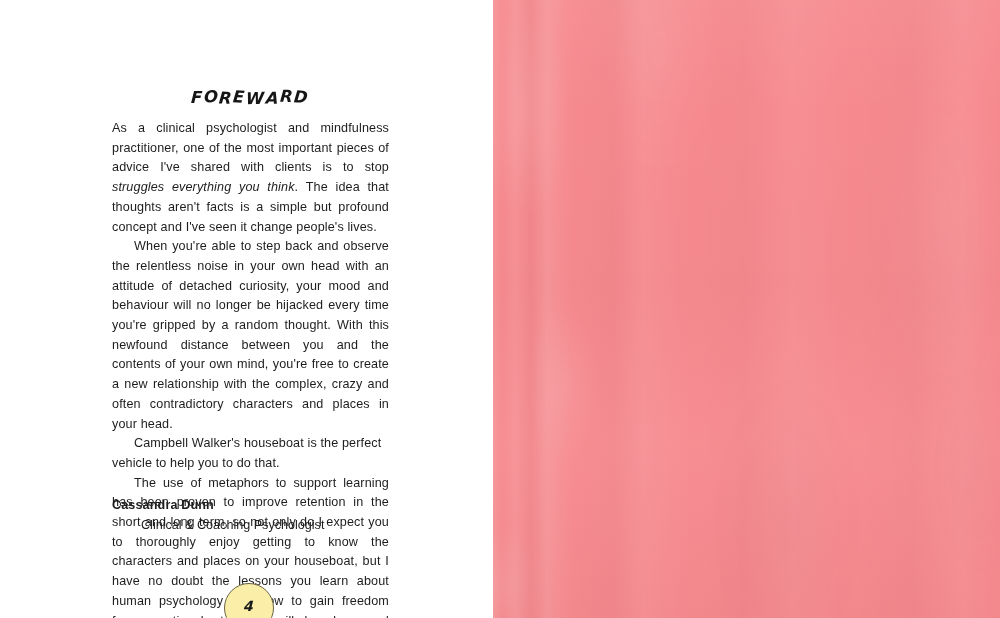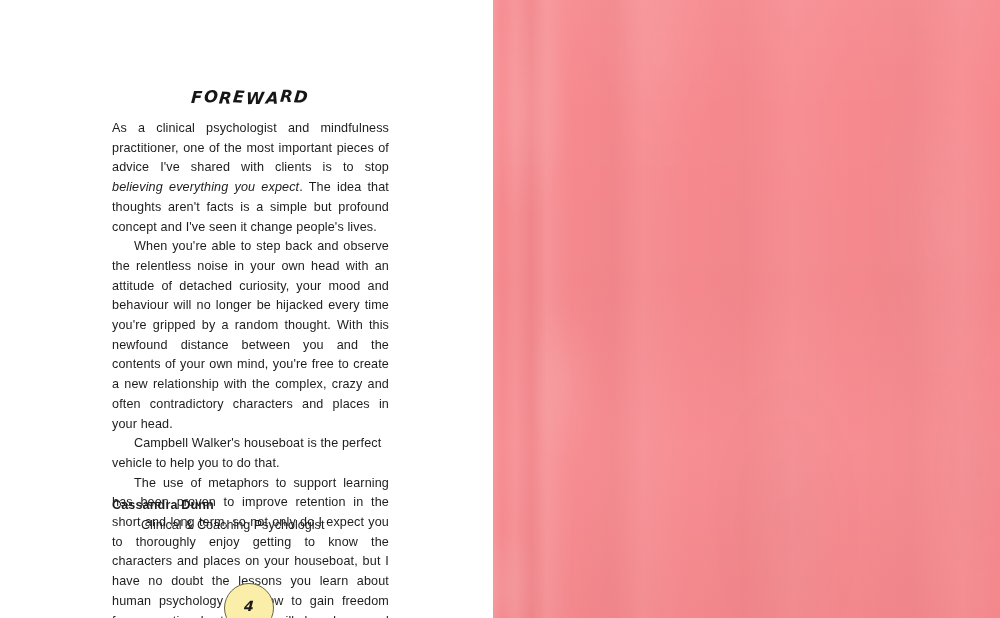--- a/index.html
+++ b/index.html
@@ -187,21 +187,21 @@
 </head>
 <body>
 
 <div class="spread">
 
   <div class="page-left">
 
     <div class="chapter-heading" id="heading-foreward"><span>F</span><span>O</span><span>R</span><span>E</span><span>W</span><span>A</span><span>R</span><span>D</span></div>
 
     <div class="body-copy" id="copy-left">
-      <p><span>As a clinical psychologist and mindfulness practitioner, one of the most important pieces of advice I've shared with clients is to stop </span><em>believing everything you expect</em><span>. The idea that thoughts aren't facts is a simple but profound concept and I've seen it change people's lives.</span></p>
+      <p><span>As a clinical psychologist and mindfulness practitioner, one of the most important pieces of advice I've shared with clients is to stop </span><em>struggles everything you think</em><span>. The idea that thoughts aren't facts is a simple but profound concept and I've seen it change people's lives.</span></p>
       <p class="indent">When you're able to step back and observe the relentless noise in your own head with an attitude of detached curiosity, your mood and behaviour will no longer be hijacked every time you're gripped by a random thought. With this newfound distance between you and the contents of your own mind, you're free to create a new relationship with the complex, crazy and often contradictory characters and places in your head.</p>
       <p class="indent last-line">Campbell Walker's houseboat is the perfect vehicle to help you to do that.</p>
       <p class="indent">The use of metaphors to support learning has been proven to improve retention in the short and long term, so not only do I expect you to thoroughly enjoy getting to know the characters and places on your houseboat, but I have no doubt the lessons you learn about human psychology and how to gain freedom from emotional struggles will be deep and lasting.</p>
 
     </div>
 
     <div class="signature">
       <div class="sig-name">Cassandra Dunn</div>
       <div class="sig-title">Clinical &amp; Coaching Psychologist</div>
     </div>

